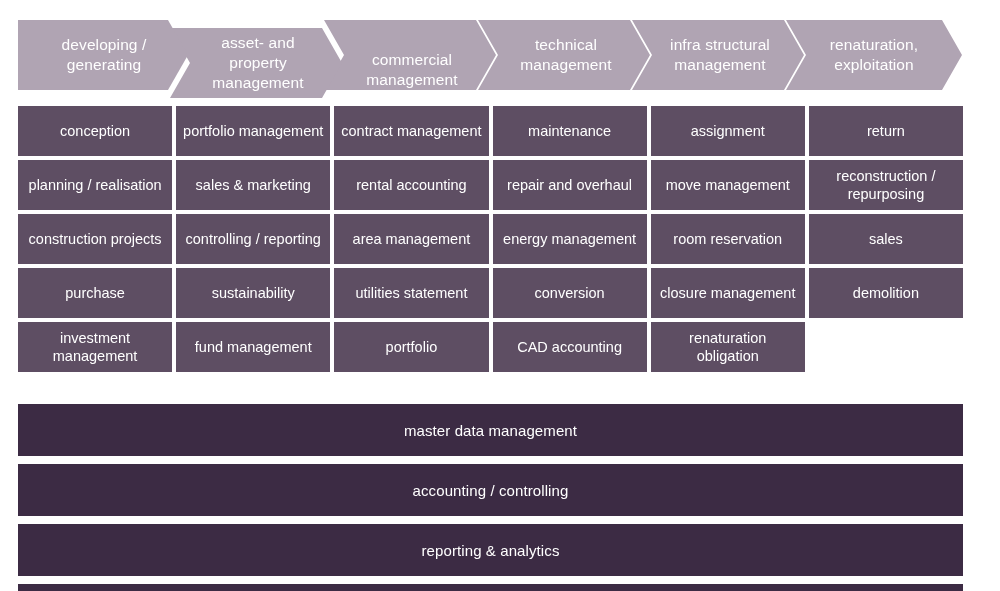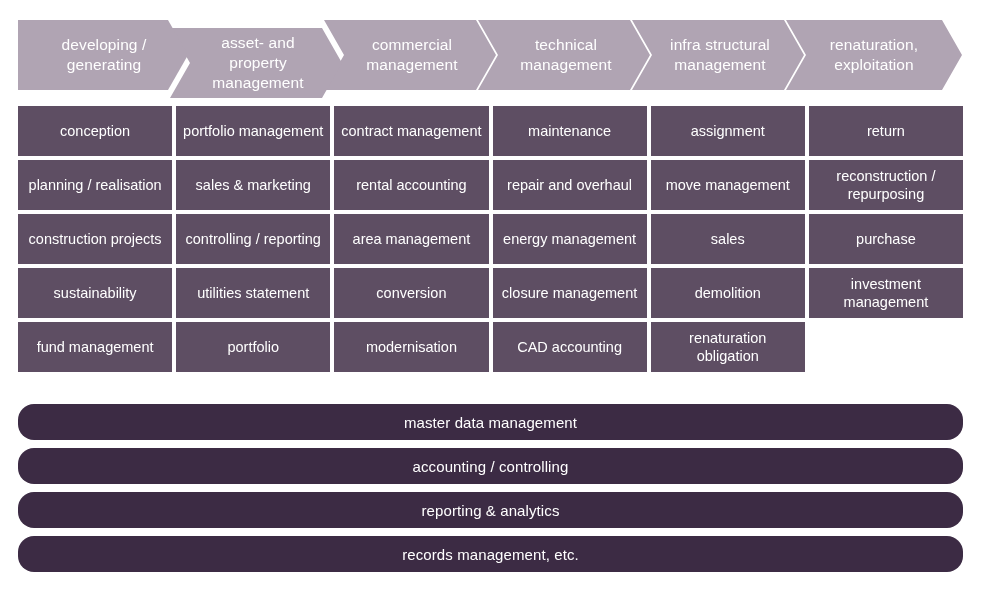--- a/index.html
+++ b/index.html
@@ -100,44 +100,43 @@
     position: absolute;
     left: 18px;
     top: 404px;
     width: 945px;
     display: flex;
     flex-direction: column;
     gap: 8px;
   }
 
   .bar {
-    height: 36px;
+    height: 52px;
     background: #3c2b44;
     color: #ffffff;
     display: flex;
     align-items: center;
     justify-content: center;
     font-size: 15px;
     letter-spacing: 0.1px;
-    border-radius: 16px;
   }
 </style>
 </head>
 <body>
 
 <div id="canvas">
 
   <div id="phase-band">
       <div class="phase first" style="z-index: 6;">
         <div class="phase-label">developing / generating</div>
       </div>
       <div class="phase mid" style="z-index: 5; margin-top: 8px;">
         <div class="phase-label">asset- and property management</div>
       </div>
-      <div class="phase mid" style="z-index: 4;">
+      <div class="phase mid" style="z-index: 4; align-items: flex-end;">
         <div class="phase-label">commercial management</div>
       </div>
       <div class="phase mid" style="z-index: 3;">
         <div class="phase-label">technical management</div>
       </div>
       <div class="phase mid" style="z-index: 2;">
         <div class="phase-label">infra structural management</div>
       </div>
       <div class="phase last" style="z-index: 1;">
         <div class="phase-label">renaturation, exploitation</div>
@@ -154,31 +153,31 @@
       <div class="cell">planning / realisation</div>
       <div class="cell">sales &amp; marketing</div>
       <div class="cell">rental accounting</div>
       <div class="cell">repair and overhaul</div>
       <div class="cell">move management</div>
       <div class="cell">reconstruction / repurposing</div>
       <div class="cell">construction projects</div>
       <div class="cell">controlling / reporting</div>
       <div class="cell">area management</div>
       <div class="cell">energy management</div>
+      <div class="cell">room reservation</div>
       <div class="cell">sales</div>
       <div class="cell">purchase</div>
       <div class="cell">sustainability</div>
       <div class="cell">utilities statement</div>
       <div class="cell">conversion</div>
       <div class="cell">closure management</div>
       <div class="cell">demolition</div>
       <div class="cell">investment management</div>
       <div class="cell">fund management</div>
       <div class="cell">portfolio</div>
-      <div class="cell">modernisation</div>
       <div class="cell">CAD accounting</div>
       <div class="cell">renaturation obligation</div>
     </div>
 
   <div id="foundation-bars">
       <div class="bar">master data management</div>
       <div class="bar">accounting / controlling</div>
       <div class="bar">reporting &amp; analytics</div>
       <div class="bar">records management, etc.</div>
     </div>

